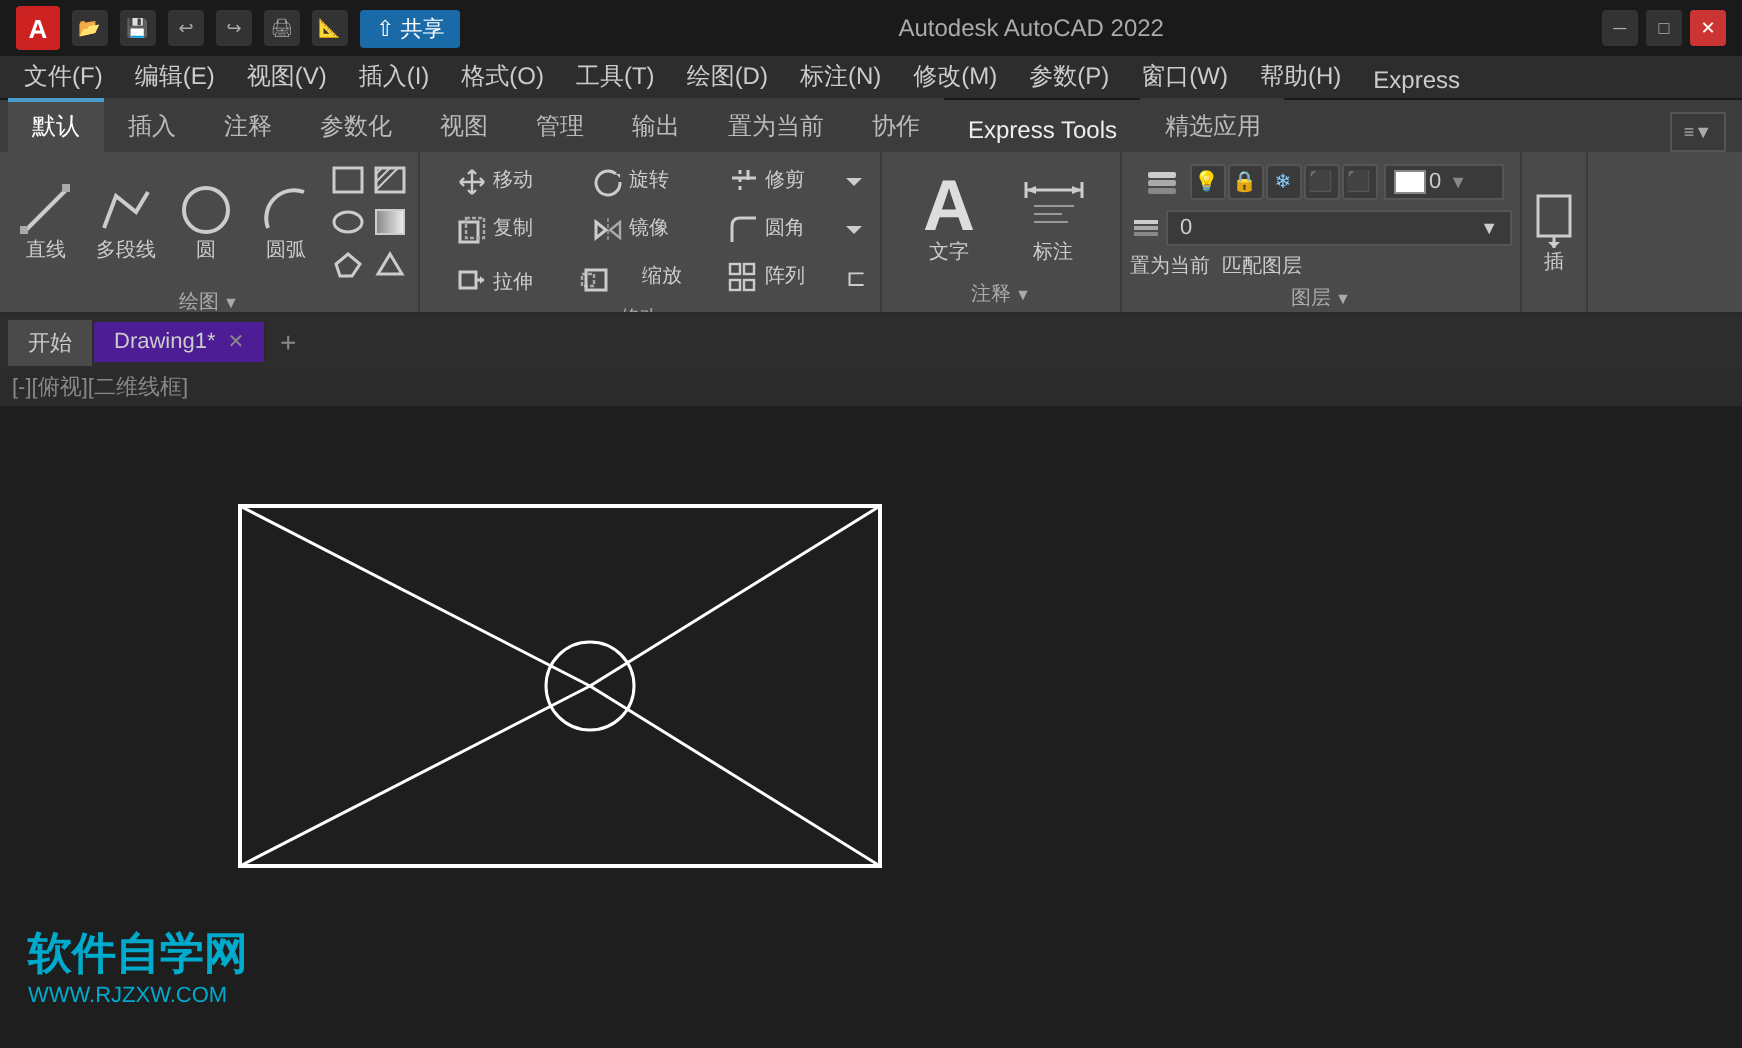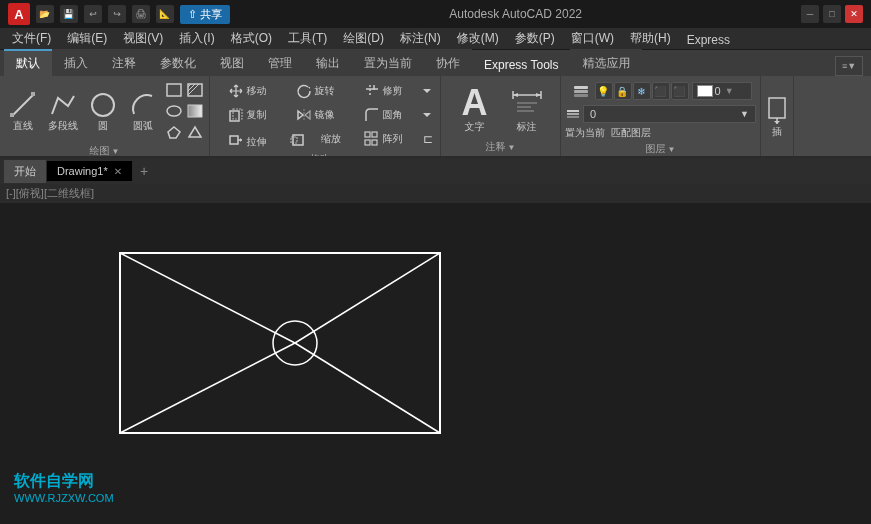--- a/index.html
+++ b/index.html
@@ -186,21 +186,21 @@
     #tab-bar {
       height: 26px;
       background: #2d2d2d;
       display: flex;
       align-items: center;
       padding: 0 4px;
       gap: 0;
     }
     .doc-tab {
       padding: 4px 10px;
-      background: #000000;
+      background: #4c1d95;
       color: #ccc;
       font-size: 11px;
       cursor: pointer;
       border-right: 1px solid #2a2a2a;
       display: flex;
       align-items: center;
       gap: 6px;
     }
     .doc-tab.start {
       background: #4a4a4a;
@@ -621,17 +621,17 @@
 
       <line x1="10" y1="10" x2="185" y2="100" stroke="white" stroke-width="1.5"></line>
       <line x1="330" y1="10" x2="185" y2="100" stroke="white" stroke-width="1.5"></line>
       <line x1="10" y1="190" x2="185" y2="100" stroke="white" stroke-width="1.5"></line>
       <line x1="330" y1="190" x2="185" y2="100" stroke="white" stroke-width="1.5"></line>
 
       <circle cx="185" cy="100" r="22" fill="none" stroke="white" stroke-width="1.5"></circle>
     </svg>
 
     <div style="position:absolute; bottom:20px; left:14px;">
-      <div style="font-size:16px; font-weight:bold; color:#00aacc;">软件自学网</div>
+      <div style="font-size:22px; font-weight:bold; color:#00aacc;">软件自学网</div>
       <div style="font-size:11px; color:#00aacc;">WWW.RJZXW.COM</div>
     </div>
   </div>
 </div>
 
 </body></html>

